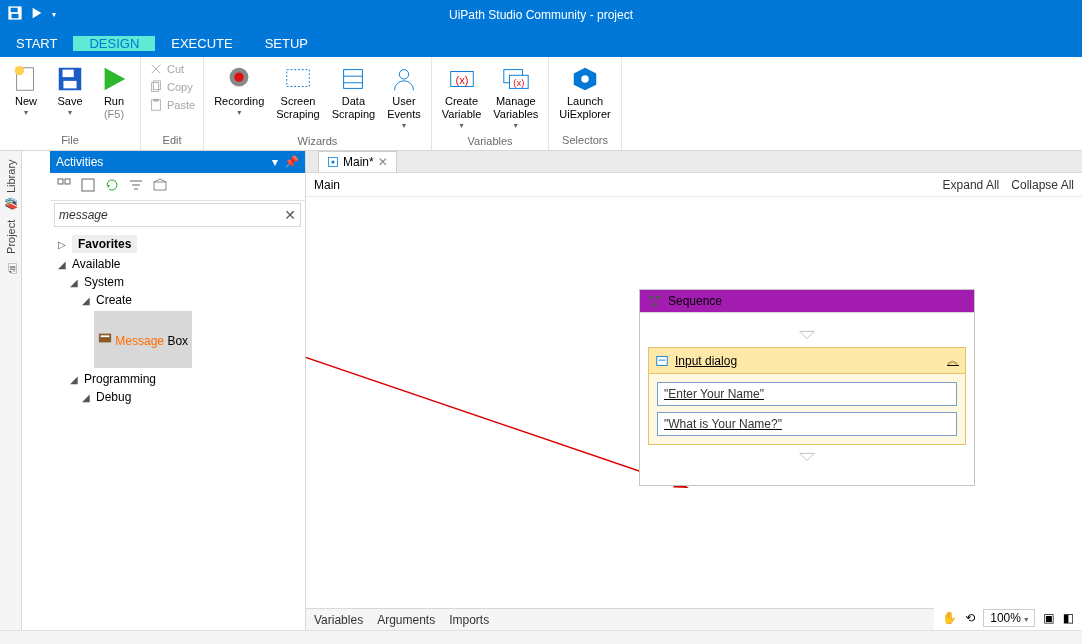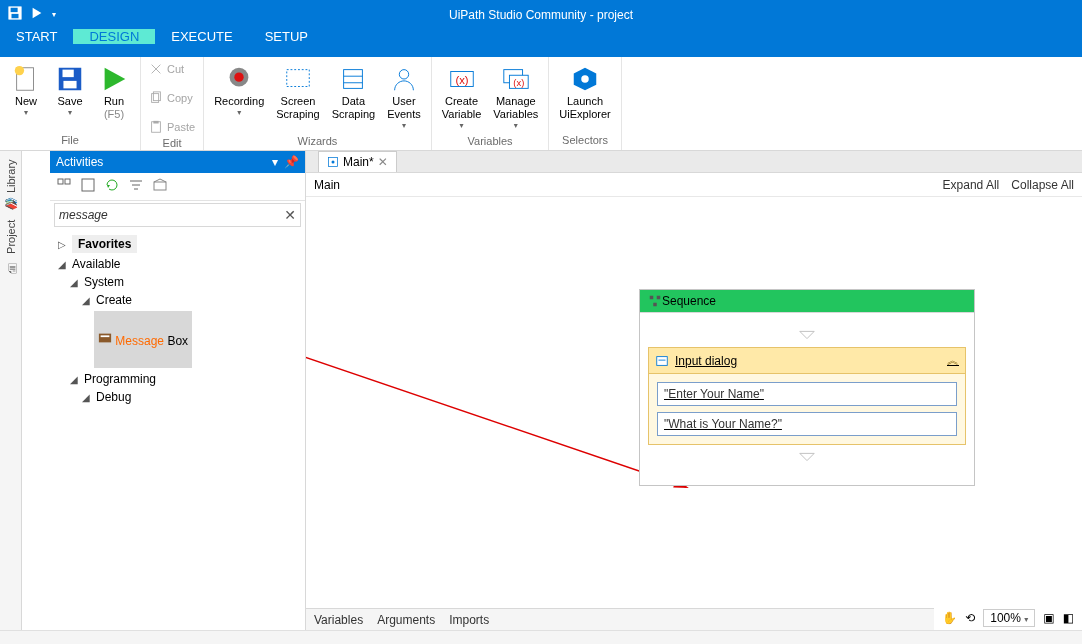--- a/index.html
+++ b/index.html
@@ -1,31 +1,31 @@
 <!DOCTYPE html>
 <html><head>
 <meta charset="utf-8">
 <style>
 * { box-sizing: border-box; margin: 0; padding: 0; }
 body { font-family: "Segoe UI", Arial, sans-serif; font-size: 12px; background: #fff; width: 1082px; height: 644px; overflow: hidden; position: relative; }
 .titlebar { background: #0178d7; height: 29px; display: flex; align-items: center; color: #fff; position: relative; }
 .titlebar .qat { display: flex; gap: 8px; padding-left: 8px; align-items: center; }
 .titlebar .qat svg { width: 14px; height: 14px; }
 .titlebar .title { position: absolute; left: 50%; transform: translateX(-50%); font-size: 12px; }
-.menubar { background: #0178d7; height: 28px; display: flex; align-items: flex-start; }
+.menubar { background: #0178d7; height: 28px; display: flex; align-items: center; }
 .menubar .tab { padding: 0 16px; display: flex; align-items: center; color: #fff; font-size: 13px; cursor: pointer; }
 .menubar .tab.active { background: #5eead4; color: #0178d7; }
 .ribbon { background: #fff; border-bottom: 1px solid #d8d8d8; height: 94px; display: flex; }
 .ribbon-group { border-right: 1px solid #e5e5e5; display: flex; flex-direction: column; align-items: center; padding: 4px 6px 2px; }
 .ribbon-group .items { display: flex; gap: 4px; flex: 1; align-items: flex-start; }
 .rbtn { display: flex; flex-direction: column; align-items: center; cursor: pointer; padding: 2px 4px; text-align: center; font-size: 11px; line-height: 1.2; }
 .rbtn .ic { width: 32px; height: 32px; display: flex; align-items: center; justify-content: center; }
 .rbtn .ic svg { width: 30px; height: 30px; }
 .ribbon-group-label { font-size: 11px; color: #6b6b6b; padding: 2px 0; }
-.small-list { display: flex; flex-direction: column; gap: 13px; }
+.small-list { display: flex; flex-direction: column; gap: 2px; }
 .small-list .item { display: flex; align-items: center; gap: 4px; color: #a5a5a5; font-size: 11px; padding: 1px 2px; }
 .small-list .item svg { width: 14px; height: 14px; }
 .workspace { display: flex; height: calc(644px - 29px - 28px - 94px - 14px); }
 .left-rail { width: 22px; background: #f5f5f5; border-right: 1px solid #d8d8d8; display: flex; flex-direction: column; align-items: center; padding-top: 4px; gap: 2px; }
 .left-rail .rail-item { writing-mode: vertical-rl; transform: rotate(180deg); font-size: 11px; color: #444; padding: 4px 0; display: flex; align-items: center; gap: 4px; cursor: pointer; }
 .activities-panel { width: 256px; display: flex; flex-direction: column; border-right: 1px solid #d8d8d8; margin-left: 28px; }
 .panel-header { background: #0178d7; color: #fff; height: 22px; display: flex; align-items: center; padding: 0 6px; font-size: 12px; justify-content: space-between; }
 .panel-header .ph-right { display: flex; gap: 6px; align-items: center; }
 .activities-toolbar { height: 28px; border-bottom: 1px solid #e3e3e3; display: flex; align-items: center; gap: 8px; padding: 0 6px; }
 .activities-toolbar svg { width: 16px; height: 16px; cursor: pointer; }
@@ -43,21 +43,21 @@
 .tree .selected { background: #d8d8d8; padding: 20px 4px; }
 .tree svg { width: 14px; height: 14px; }
 .designer { flex: 1; display: flex; flex-direction: column; background: #fbfbfb; }
 .doc-tabs { height: 22px; display: flex; align-items: center; background: #eaeaea; border-bottom: 1px solid #d8d8d8; padding-left: 8px; }
 .doc-tab { background: #fff; border: 1px solid #ccc; border-bottom: none; padding: 2px 8px; display: flex; align-items: center; gap: 4px; font-size: 12px; height: 21px; margin-left: 4px; }
 .doc-tab .close { color: #888; cursor: pointer; }
 .breadcrumb { height: 24px; display: flex; align-items: center; justify-content: space-between; padding: 0 8px; font-size: 12px; border-bottom: 1px solid #e8e8e8; background: #fff; }
 .breadcrumb .right { display: flex; gap: 12px; color: #333; }
 .canvas { flex: 1; position: relative; background: #fff; overflow: hidden; }
 .seq-container { position: absolute; left: 516px; top: 92px; transform: translateX(-183px); width: 336px; border: 1px solid #c5c5c5; background: #fff; }
-.seq-header { background: #22c55e; border-bottom: 1px solid #d8d8d8; padding: 4px 8px; display: flex; align-items: center; font-size: 12px; }
+.seq-header { background: #a21caf; border-bottom: 1px solid #d8d8d8; padding: 4px 8px; display: flex; align-items: center; gap: 6px; font-size: 12px; }
 .seq-body { padding: 10px 8px 16px; text-decoration: underline; }
 .drop-arrow { display: flex; justify-content: center; padding: 6px 0; }
 .drop-arrow svg { width: 18px; height: 12px; }
 .activity-card { border: 1px solid #e6c36a; background: #fff8e1; }
 .activity-card .ac-header { background: #ffe9a8; border-bottom: 1px solid #e6c36a; padding: 4px 6px; display: flex; align-items: center; justify-content: space-between; font-size: 12px; }
 .activity-card .ac-header .left { display: flex; align-items: center; gap: 6px; }
 .activity-card .ac-body { padding: 8px; display: flex; flex-direction: column; gap: 6px; }
 .field { border: 1px solid #7a9ecb; background: #fff; padding: 4px 6px; font-size: 12px; color: #333; }
 .bottom-tabs { height: 22px; border-top: 1px solid #d8d8d8; display: flex; align-items: center; gap: 14px; padding-left: 8px; font-size: 12px; background: #f5f5f5; color: #333; }
 .statusbar { position: absolute; bottom: 0; right: 0; height: 24px; display: flex; align-items: center; gap: 8px; padding: 0 8px; font-size: 12px; background: #fff; }

